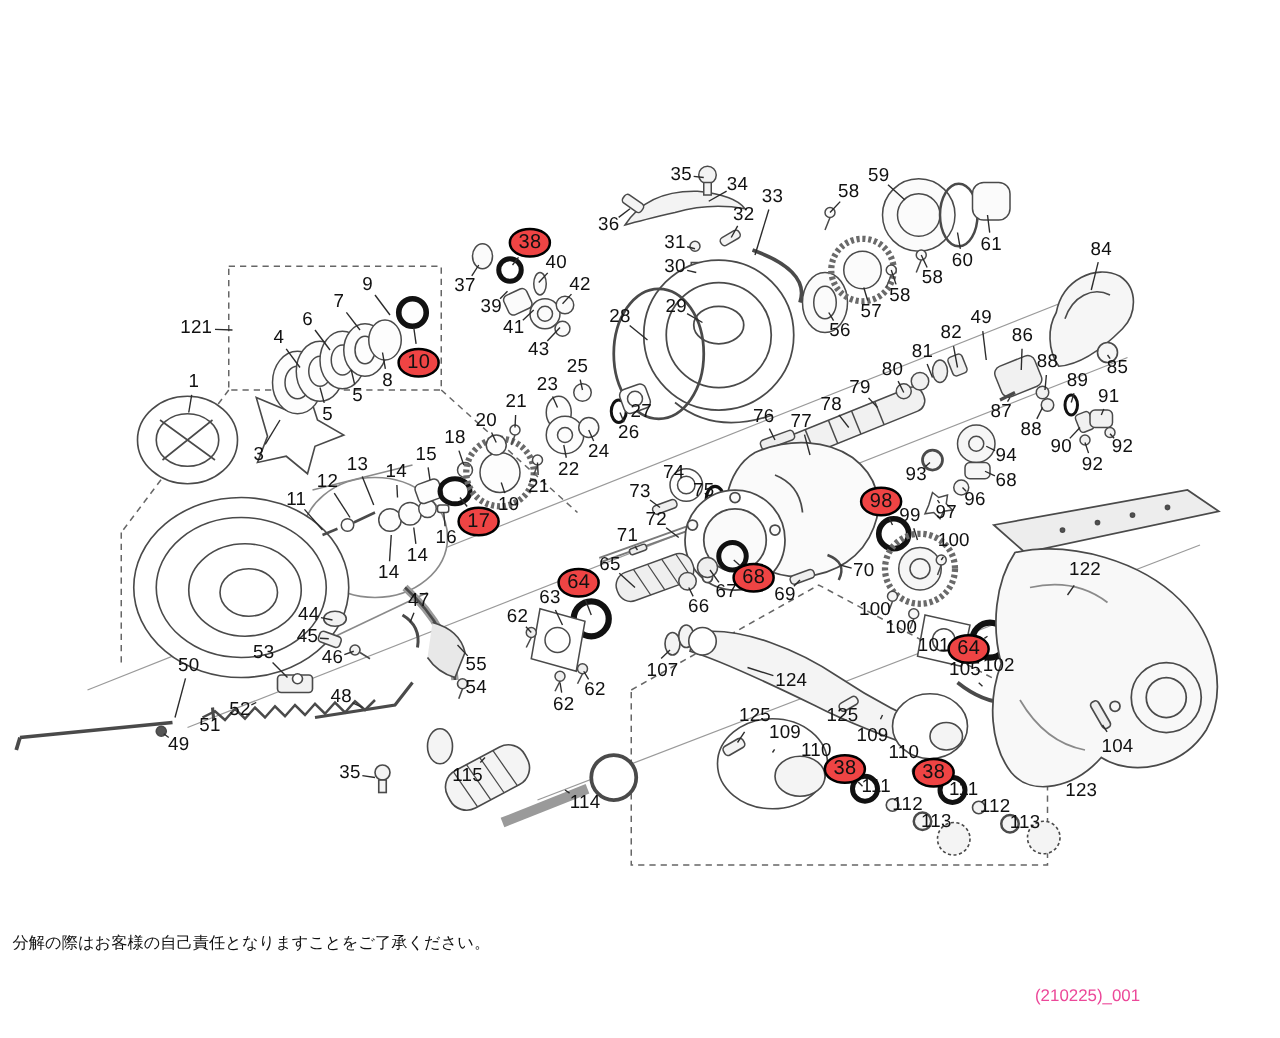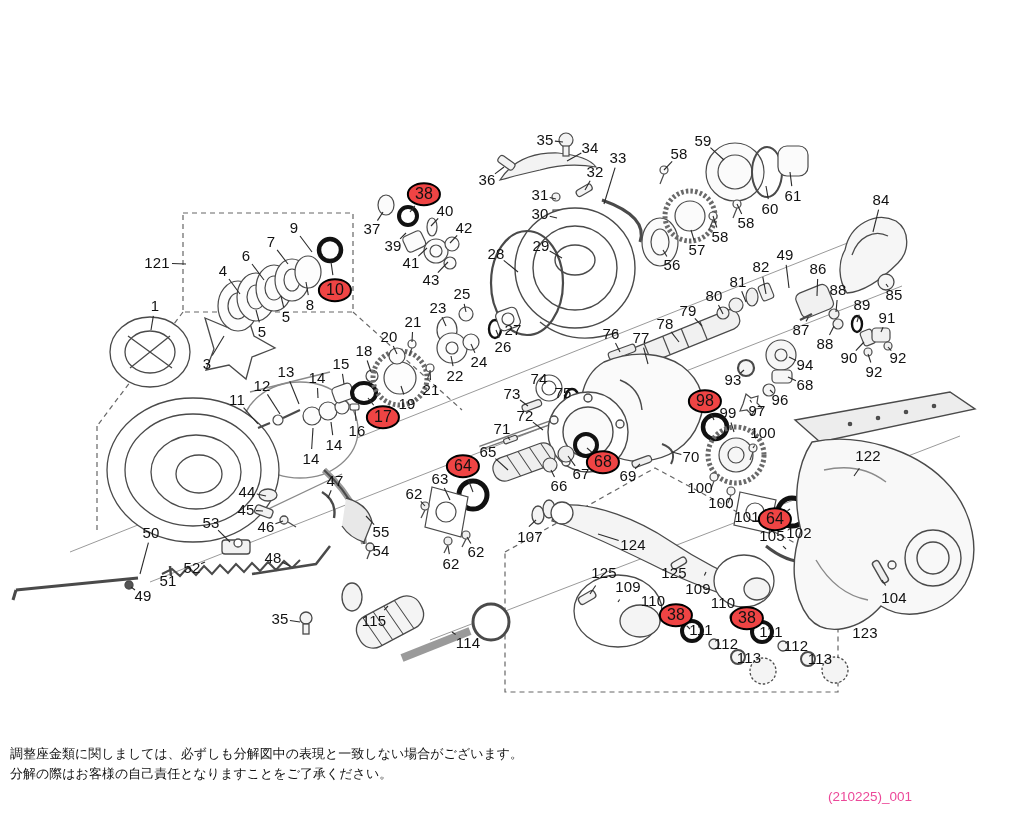--- a/index.html
+++ b/index.html
@@ -599,18 +599,17 @@
       <div class="lbl" style="left: 796px; top: 646px;">112</div>
       <div class="lbl" style="left: 749px; top: 658px;">113</div>
       <div class="lbl" style="left: 820px; top: 659px;">113</div>
       <div class="lbl" style="left: 851px; top: 633px; margin-left: 14px;">123</div>
       <div class="lbl" style="left: 468px; top: 643px;">114</div>
       <div class="lbl" style="left: 374px; top: 621px;">115</div>
       <div class="lbl" style="left: 280px; top: 619px;">35</div>
     </div>
 
   <div class="footer">
-    <div>調整座金類に関しましては、必ずしも分解図中の表現と一致しない場合がございます。</div>
     <div>分解の際はお客様の自己責任となりますことをご了承ください。</div>
   </div>
 
   <div class="doc-code">(210225)_001</div>
 </div>
 
 </body></html>

